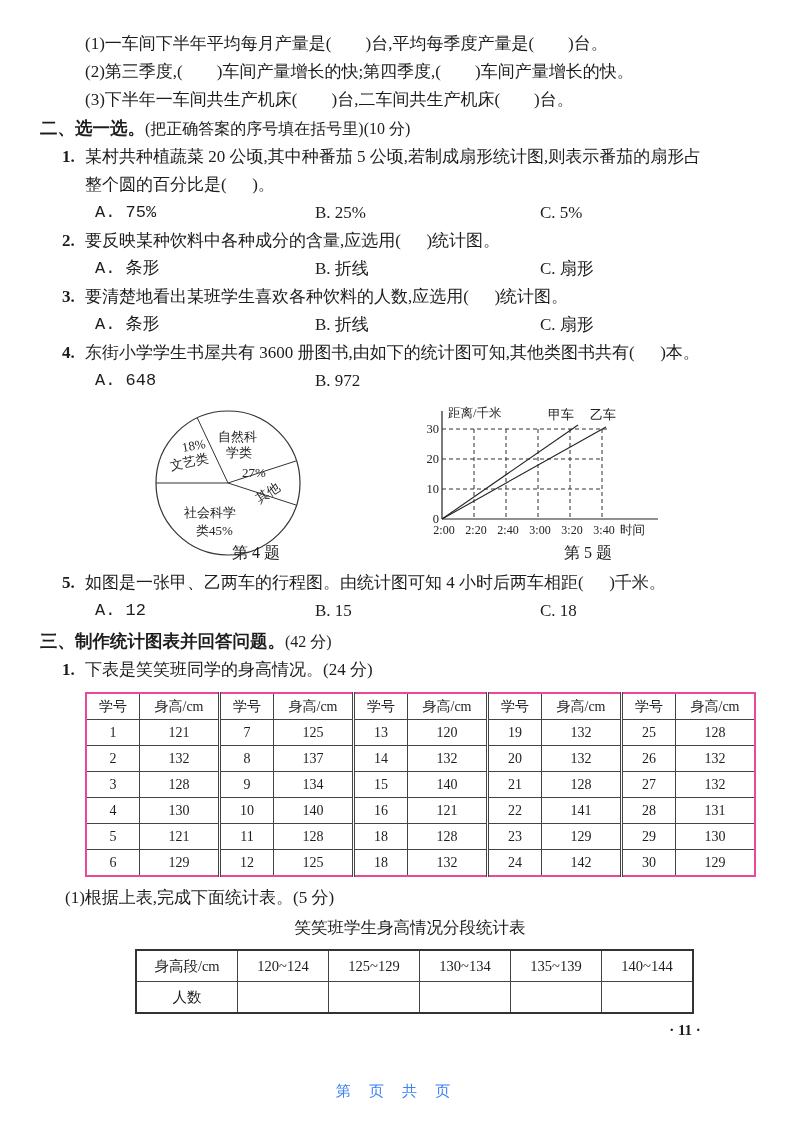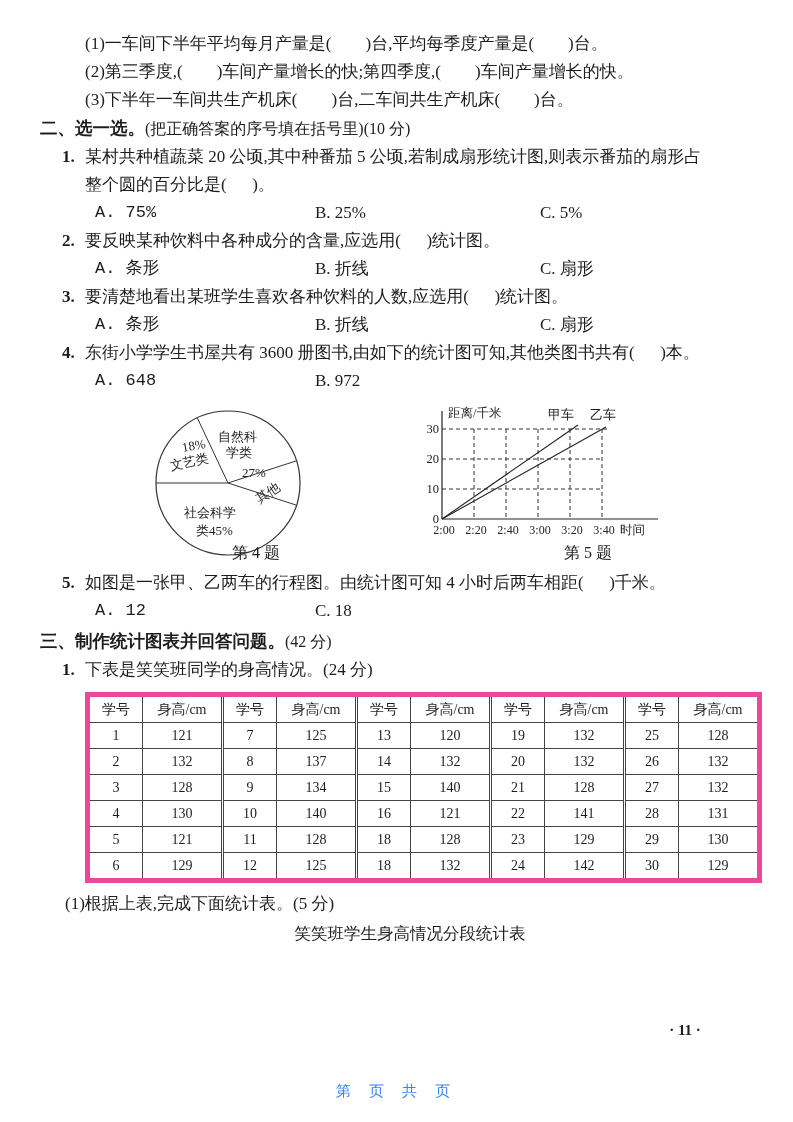--- a/index.html
+++ b/index.html
@@ -16,21 +16,21 @@
   .opts .optA{width:220px;font-family:Liberation Mono, monospace;}
   .opts .optB{width:225px;}
   .opts .optC{flex:1;}
   .figures{position:relative;height:168px;margin-top:6px;}
   .pie-svg{position:absolute;left:108px;top:8px;}
   .line-svg{position:absolute;left:380px;top:0;}
   .fig-caption{position:absolute;top:142px;font-size:16px;text-align:right;width:150px;}
   #cap4{left:90px;}
   #cap5{left:422px;}
   svg text{fill:#222;font-family:"Liberation Serif","DejaVu Serif",serif;}
-  .height-table{border-collapse:collapse;margin:8px 0 0 45px;width:650px;table-layout:fixed;border:5px solid #ec4899;}
+  .height-table{border-collapse:collapse;margin:8px 0 0 45px;width:650px;table-layout:fixed;border:2px solid #ec4899;}
   .height-table td{border:1px solid #444;height:25px;text-align:center;font-size:14px;padding:0;}
   .height-table td.grp{border-left:3px double #444;}
   .sub-line{font-size:17px;line-height:30px;padding-left:25px;margin-top:6px;}
   .seg-wrap{margin-left:95px;width:550px;}
   .seg-title{text-align:center;font-size:16.5px;line-height:26px;margin-top:2px;}
   .segment-table{border-collapse:collapse;width:550px;margin-top:8px;table-layout:fixed;border:2px solid #333;}
   .segment-table td{border:1px solid #444;height:30px;text-align:center;font-size:14.5px;padding:0;}
   .page-number{position:absolute;top:1022px;left:640px;width:90px;text-align:center;font-weight:bold;font-size:15px;}
   .footer{position:absolute;top:1082px;left:0;right:0;text-align:center;color:#3b82f6;
           font-family:"Liberation Sans","DejaVu Sans",sans-serif;font-size:15px;letter-spacing:7px;}
@@ -138,20 +138,21 @@
       <div class="fig-caption" id="cap4">第 4 题</div>
       <div class="fig-caption" id="cap5">第 5 题</div>
     </div>
 
     <div class="q">
       <span class="qnum">5.</span>
       <div class="pre">如图是一张甲、乙两车的行程图。由统计图可知 4 小时后两车相距(      )千米。</div>
     </div>
     <div class="opts">
       <span class="optA pre">A. 12</span>
+      <span class="optB pre">B. 15</span>
       <span class="optC pre">C. 18</span>
     </div>
 
     <div class="sec-heading" style="margin-top:2px;">
       <span>三、制作统计图表并回答问题。</span><span class="note">(42 分)</span>
     </div>
 
     <div class="q">
       <span class="qnum">1.</span>
       <span>下表是笑笑班同学的身高情况。</span><span>(24 分)</span>
@@ -243,19 +244,39 @@
             <td class="grp" style="width: 52px;">30</td>
             <td style="width: 78px;">129</td>
           </tr>
         </tbody>
     </table>
 
     <div class="sub-line pre">(1)根据上表,完成下面统计表。(5 分)</div>
 
     <div class="seg-wrap">
       <div class="seg-title">笑笑班学生身高情况分段统计表</div>
+      <table class="segment-table">
+        <tbody>
+            <tr>
+              <td style="width: 100px;">身高段/cm</td>
+              <td style="width: 90px;">120~124</td>
+              <td style="width: 90px;">125~129</td>
+              <td style="width: 90px;">130~134</td>
+              <td style="width: 90px;">135~139</td>
+              <td style="width: 90px;">140~144</td>
+            </tr>
+            <tr>
+              <td style="width: 100px;">人数</td>
+              <td style="width: 90px;"></td>
+              <td style="width: 90px;"></td>
+              <td style="width: 90px;"></td>
+              <td style="width: 90px;"></td>
+              <td style="width: 90px;"></td>
+            </tr>
+          </tbody>
+      </table>
     </div>
 
   </div>
 
   <div class="page-number">· 11 ·</div>
   <div class="footer">第 页 共 页</div>
 </div>
 
 </body></html>

